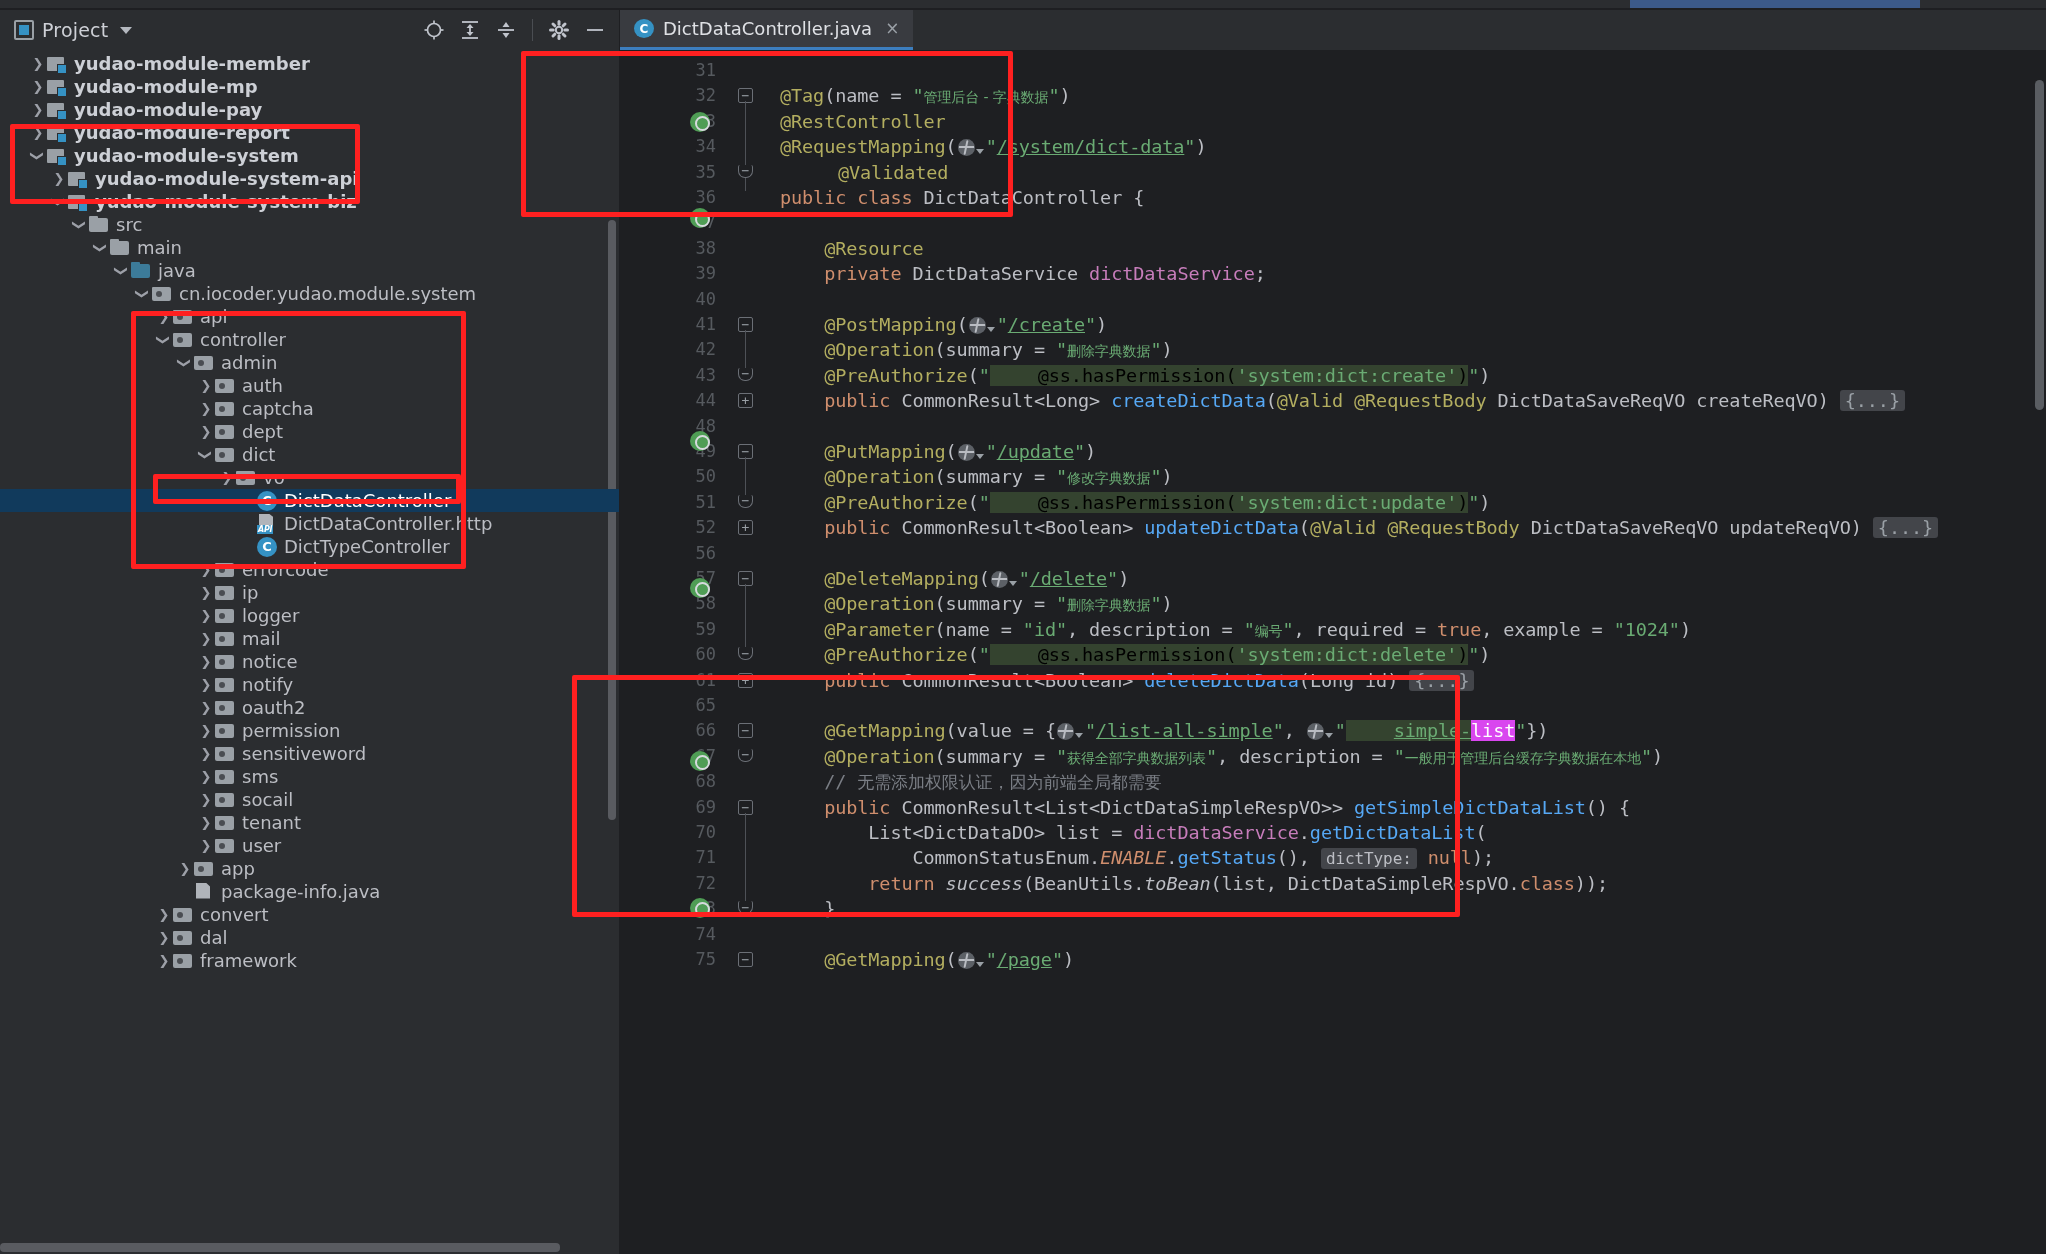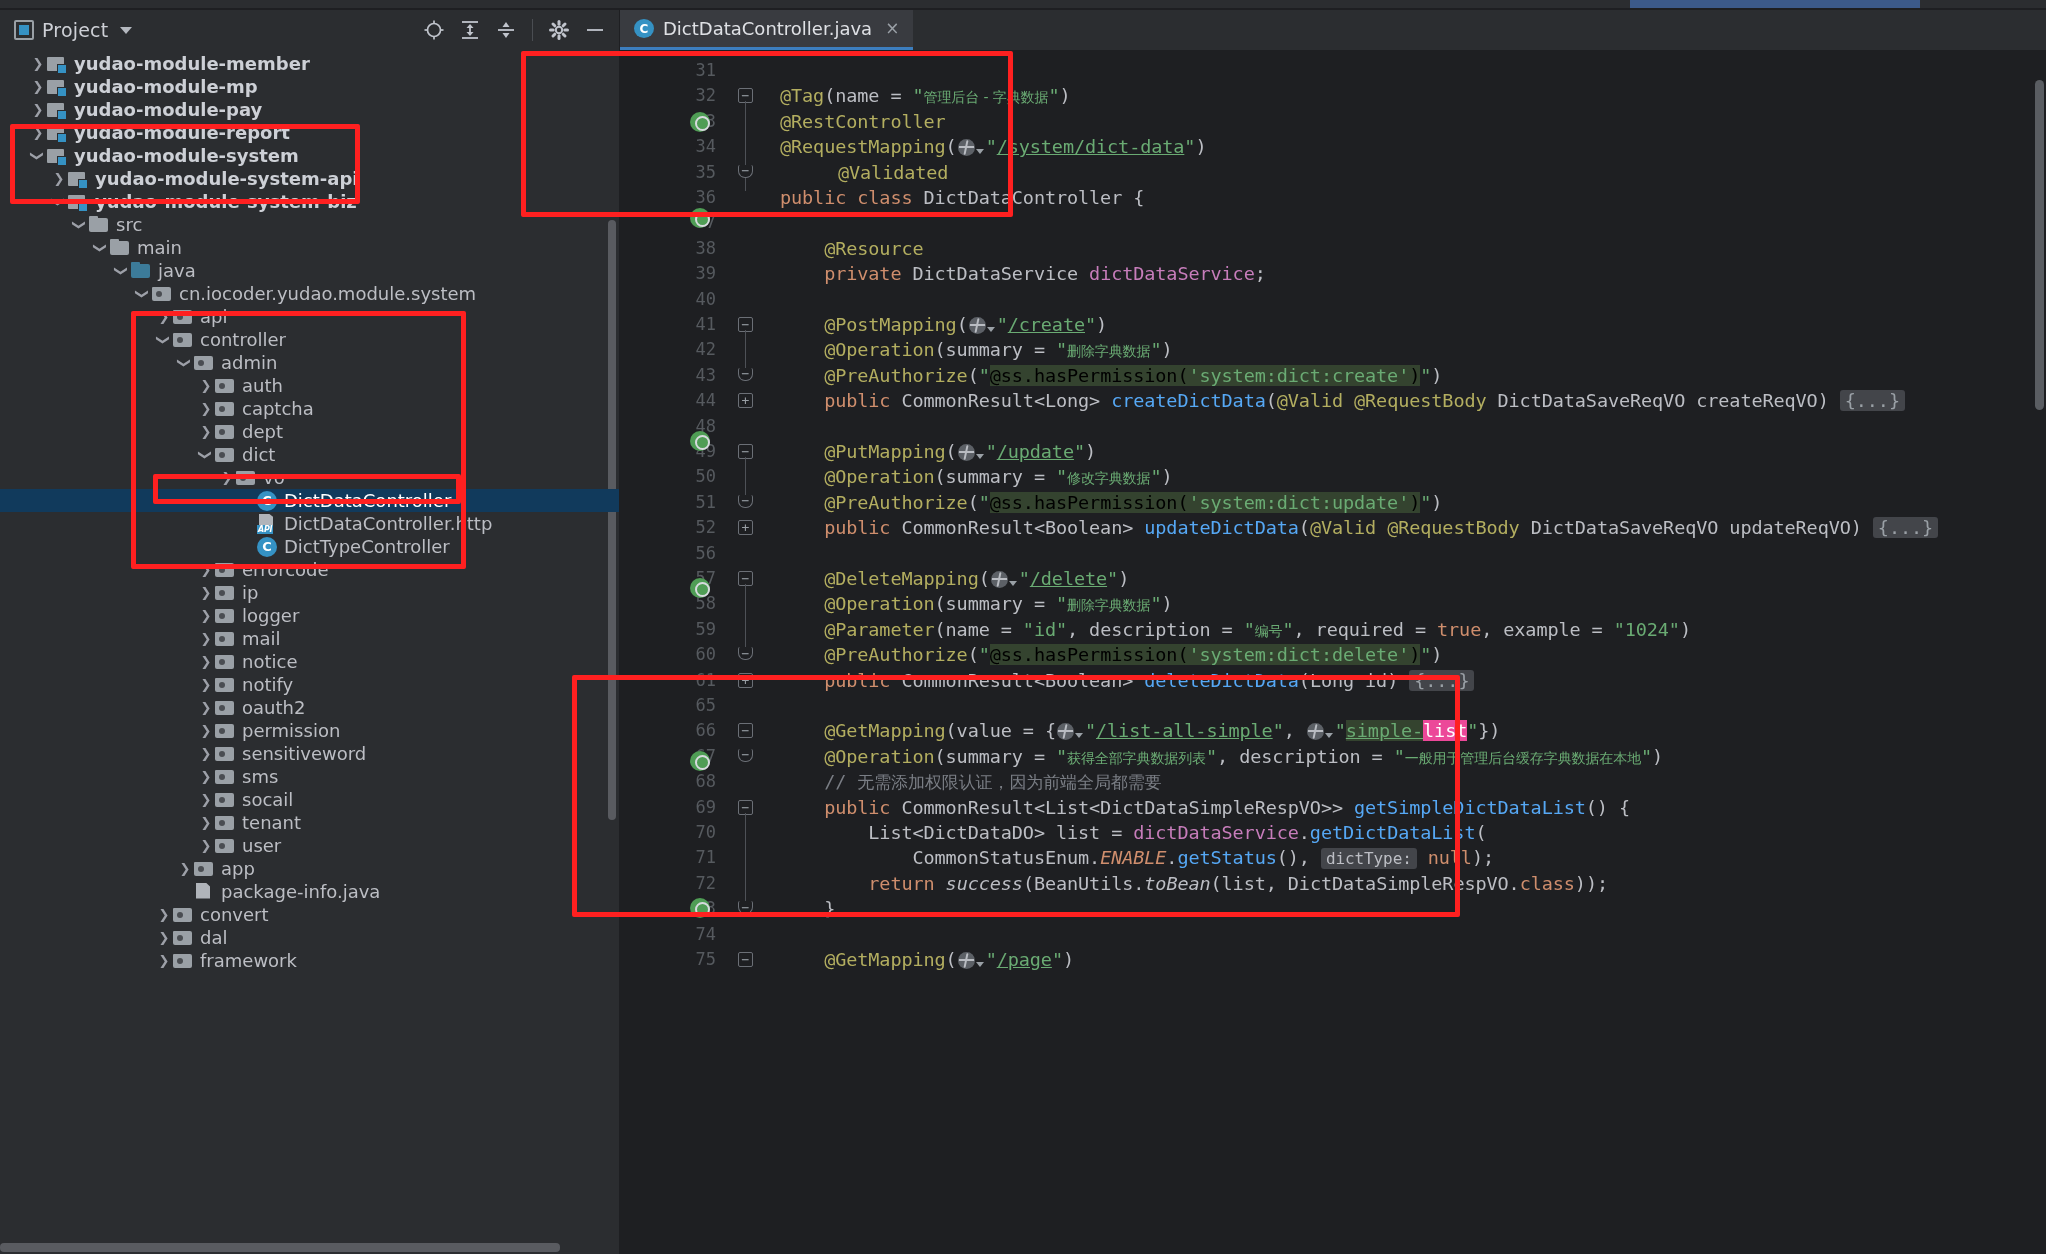--- a/index.html
+++ b/index.html
@@ -251,22 +251,22 @@
   .typ  { color: #bcbec4; }
   .fld  { color: #c77dbb; }
   .mth  { color: #56a8f5; }
   .cmt  { color: #7a7e85; }
   .pln  { color: #bcbec4; }
   .stat { color: #bcbec4; font-style: italic; margin-top: 47px; }
   .statk{ color: #cf8e6d; font-style: italic; }
   .cjk  { color: #6aab73; font-family: "DejaVu Sans", sans-serif; font-size: 14px;}
   .cjkc { color: #7a7e85; font-family: "DejaVu Sans", sans-serif; font-size: 17px;}
   .urlstr { color: #6aab73; text-decoration: underline; }
-  .permhl { background: #34432f; }
-  .selhl  { background: #ec4899; color: #ffffff; }
+  .permhl { background: #34432f; padding-left: 48px; }
+  .selhl  { background: #d946ef; color: #ffffff; }
   .mark   { background: #43454a; color:#bcbec4; border-radius:3px; padding:1px 5px; font-size: 16px;}
   .fold-br{ background: #43454a; color:#9aa0a6; border-radius:3px; padding: 0 5px; }
 
   
   .globe {
     display: inline-block; vertical-align: -3px;
     width: 17px; height: 17px; border-radius: 50%;
     background: #5c6066; position: relative; margin: 0 1px;
   }
   .globe::before {

